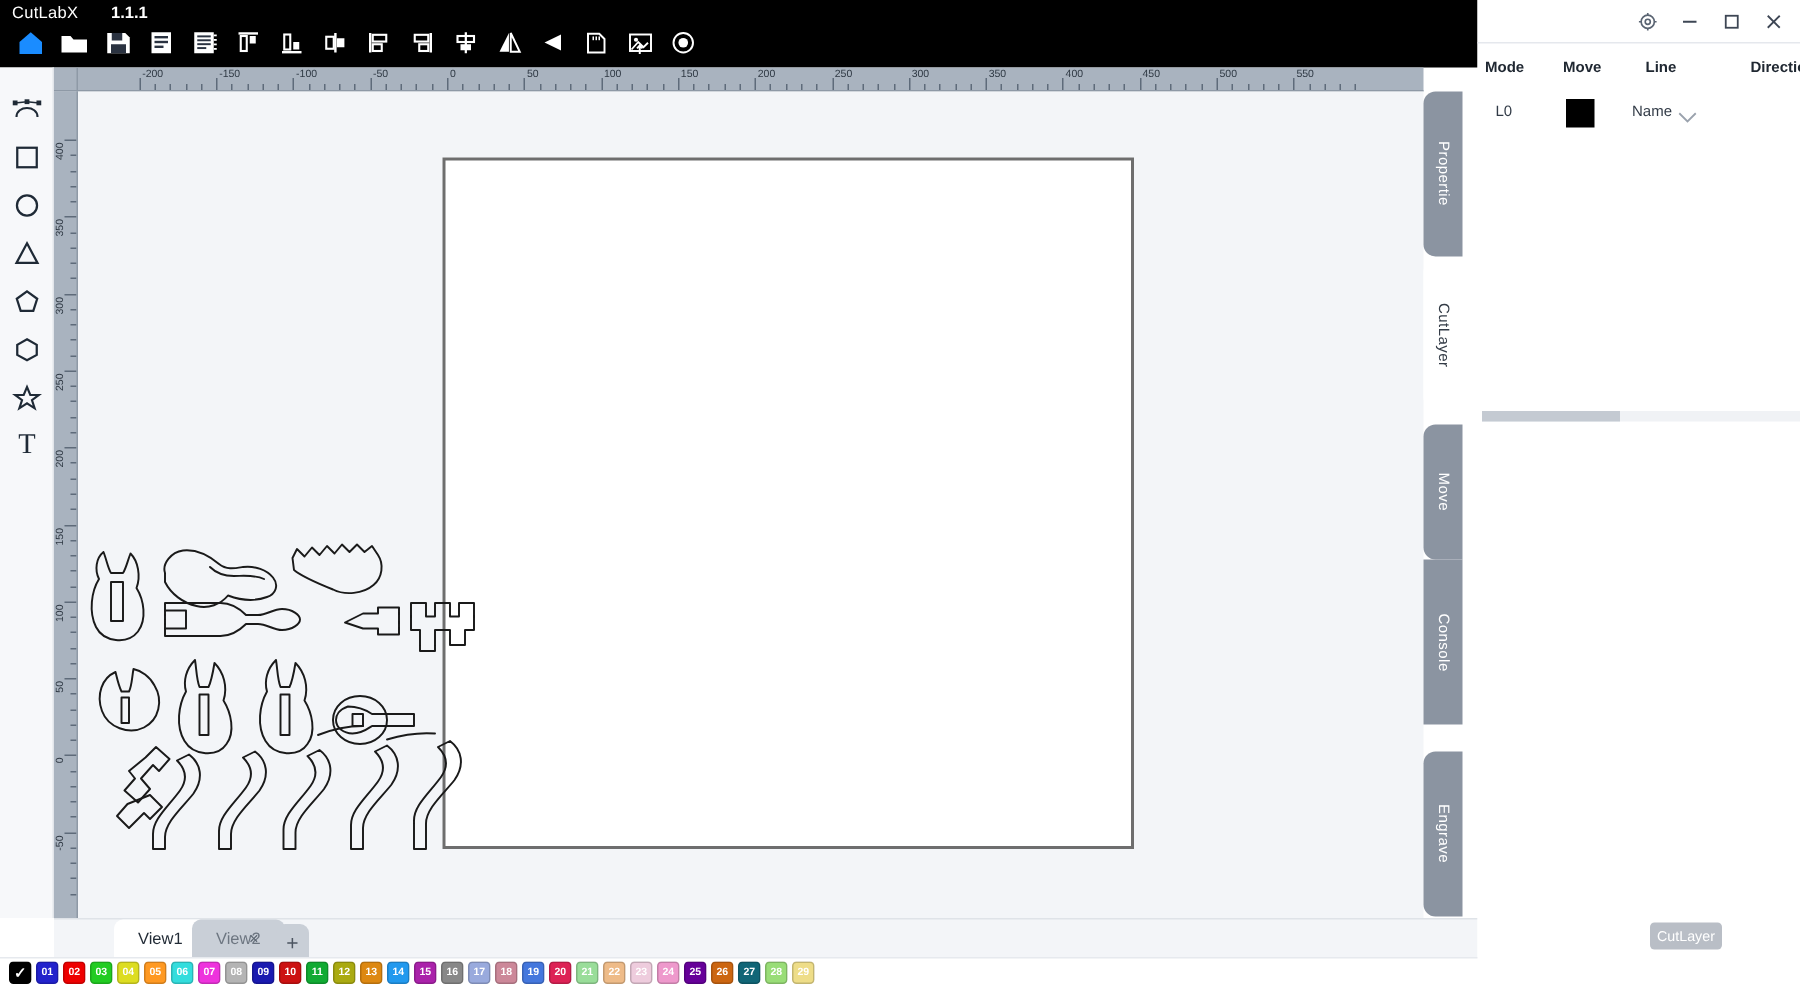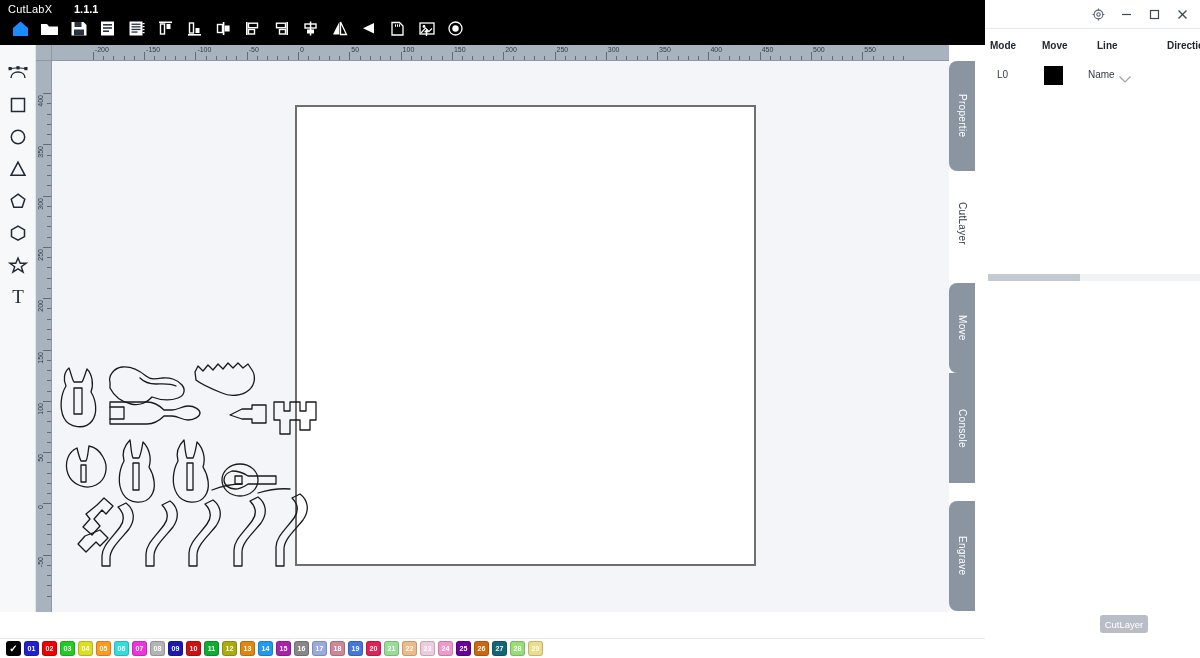--- a/index.html
+++ b/index.html
@@ -555,20 +555,26 @@
           <path d="M153 146 C159 152 160 159 155 166 C147 177 137 185 137 195 L137 208 L145 208 L145 197 C145 187 157 177 164 168 C171 158 169 148 161 142 Z"></path>
           <path d="M198 143 C204 149 205 156 200 163 C192 174 182 182 182 192 L182 208 L190 208 L190 194 C190 184 202 174 209 165 C216 155 214 145 206 139 Z"></path>
           <path d="M240 140 C246 146 247 153 242 160 C234 171 224 179 224 189 L224 208 L232 208 L232 191 C232 181 244 171 251 162 C258 152 256 142 248 136 Z"></path>
           <path d="M160 132 C170 128 182 126 190 126"></path>
           <path d="M206 135 C216 132 226 130 238 131"></path>
         </g>
       </svg>
     </div>
   </div>
 
+  <div class="viewtabs">
+    <div class="vtab active">View1</div>
+    <div class="vtab inactive">View2</div>
+    <div class="vtab-close">×</div>
+    <div class="vtab-add">+</div>
+  </div>
 
   <div class="palette" id="palette">
       <div class="sw check" style="background: rgb(0, 0, 0);">✓</div>
       <div class="sw" style="background: rgb(34, 34, 204);">01</div>
       <div class="sw" style="background: rgb(238, 0, 0);">02</div>
       <div class="sw" style="background: rgb(34, 204, 34);">03</div>
       <div class="sw" style="background: rgb(221, 221, 34);">04</div>
       <div class="sw" style="background: rgb(255, 153, 34);">05</div>
       <div class="sw" style="background: rgb(51, 221, 221);">06</div>
       <div class="sw" style="background: rgb(238, 51, 221);">07</div>

